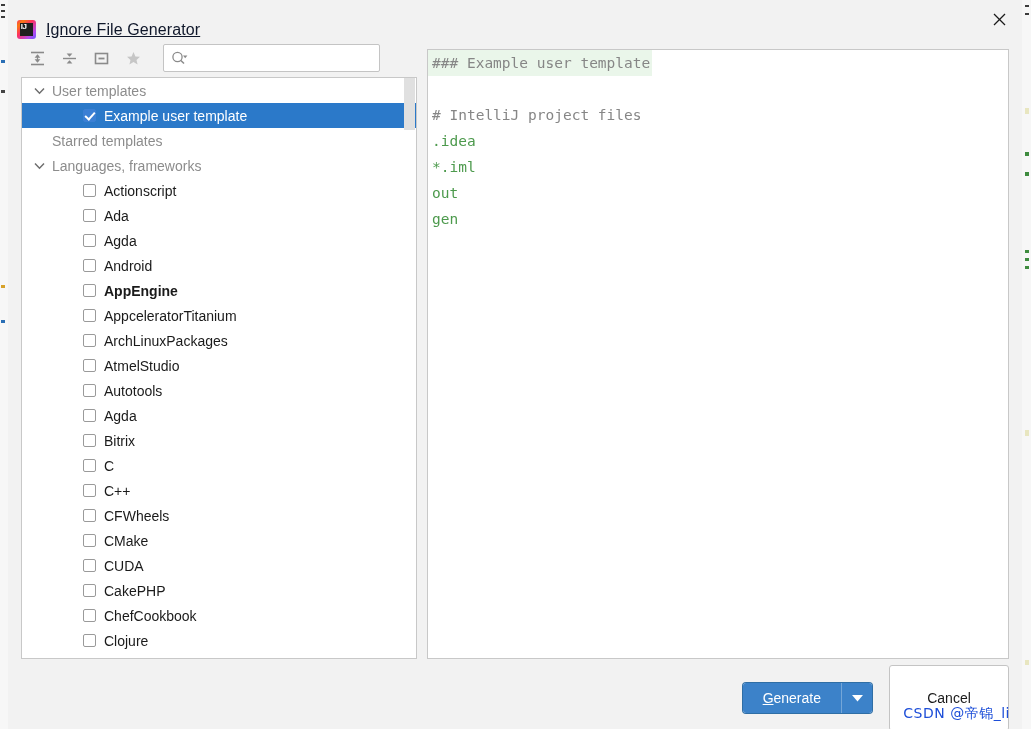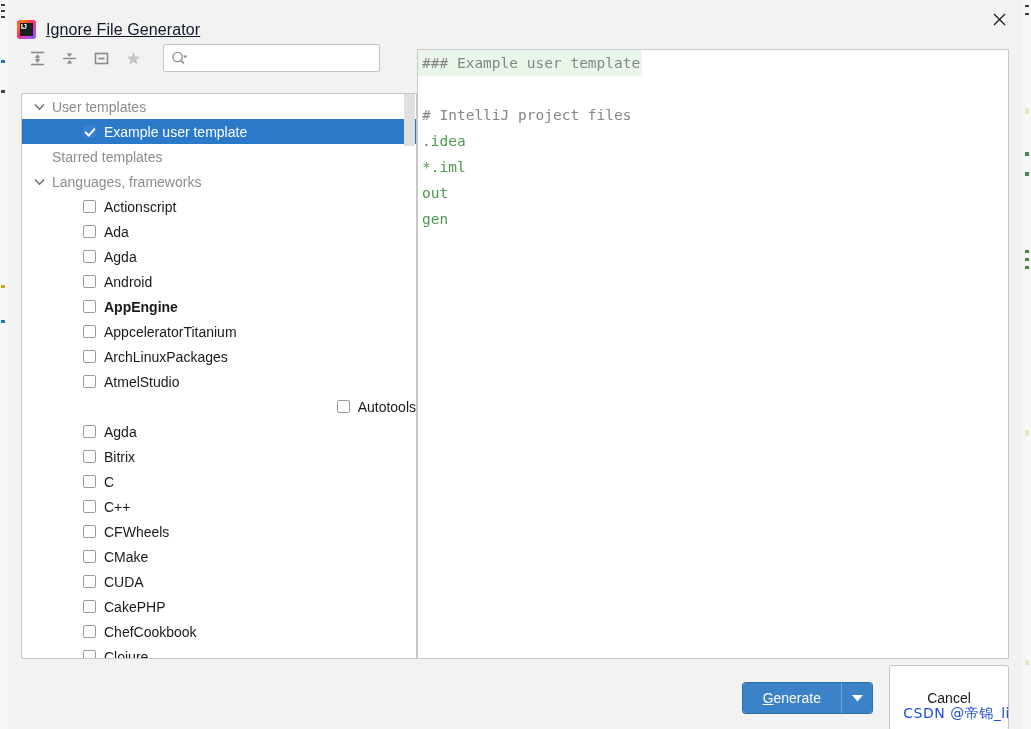--- a/index.html
+++ b/index.html
@@ -111,21 +111,20 @@
     font-family:"Liberation Sans",sans-serif;
     padding:0 4px;
   }
   .tree-panel{
     flex:1 1 auto;
     background:#fff;
     border:1px solid #c8c8c8;
     margin-bottom:16px;
     position:relative;
     overflow:hidden;
-    margin-top:16px;
   }
   .tree-scroll{
     position:absolute;inset:0;
     overflow:hidden;
   }
   .tree-row{
     height:25px;display:flex;align-items:center;
     font-size:14px;color:#1a1a1a;white-space:nowrap;
     box-sizing:border-box;
     cursor:default;
@@ -155,20 +154,21 @@
   }
   .tree-scrollbar .thumb{
     position:absolute;right:1px;top:0;width:11px;height:52px;
     background:#e0e0e0;border-radius:0px;
   }
 
   
   .right-col{
     flex:1 1 auto;
     display:flex;flex-direction:column;
+    margin-left:10px;
   }
   .code-panel{
     flex:1 1 auto;
     background:#fff;
     border:1px solid #c8c8c8;
     margin-top:10px;margin-bottom:16px;
     position:relative;overflow:hidden;
     font-family:"DejaVu Sans Mono","Liberation Mono",monospace;
     font-size:14.5px;
     line-height:26px;
@@ -363,21 +363,21 @@
               <span>AppceleratorTitanium</span>
             </div>
             <div class="tree-row" style="padding-left: 61px;">
               <span class="cb"></span>
               <span>ArchLinuxPackages</span>
             </div>
             <div class="tree-row" style="padding-left: 61px;">
               <span class="cb"></span>
               <span>AtmelStudio</span>
             </div>
-            <div class="tree-row" style="padding-left: 61px; justify-content: flex-end;">
+            <div class="tree-row" style="padding-left: 61px;">
               <span class="cb"></span>
               <span>Autotools</span>
             </div>
             <div class="tree-row" style="padding-left: 61px;">
               <span class="cb"></span>
               <span>Agda</span>
             </div>
             <div class="tree-row" style="padding-left: 61px;">
               <span class="cb"></span>
               <span>Bitrix</span>

